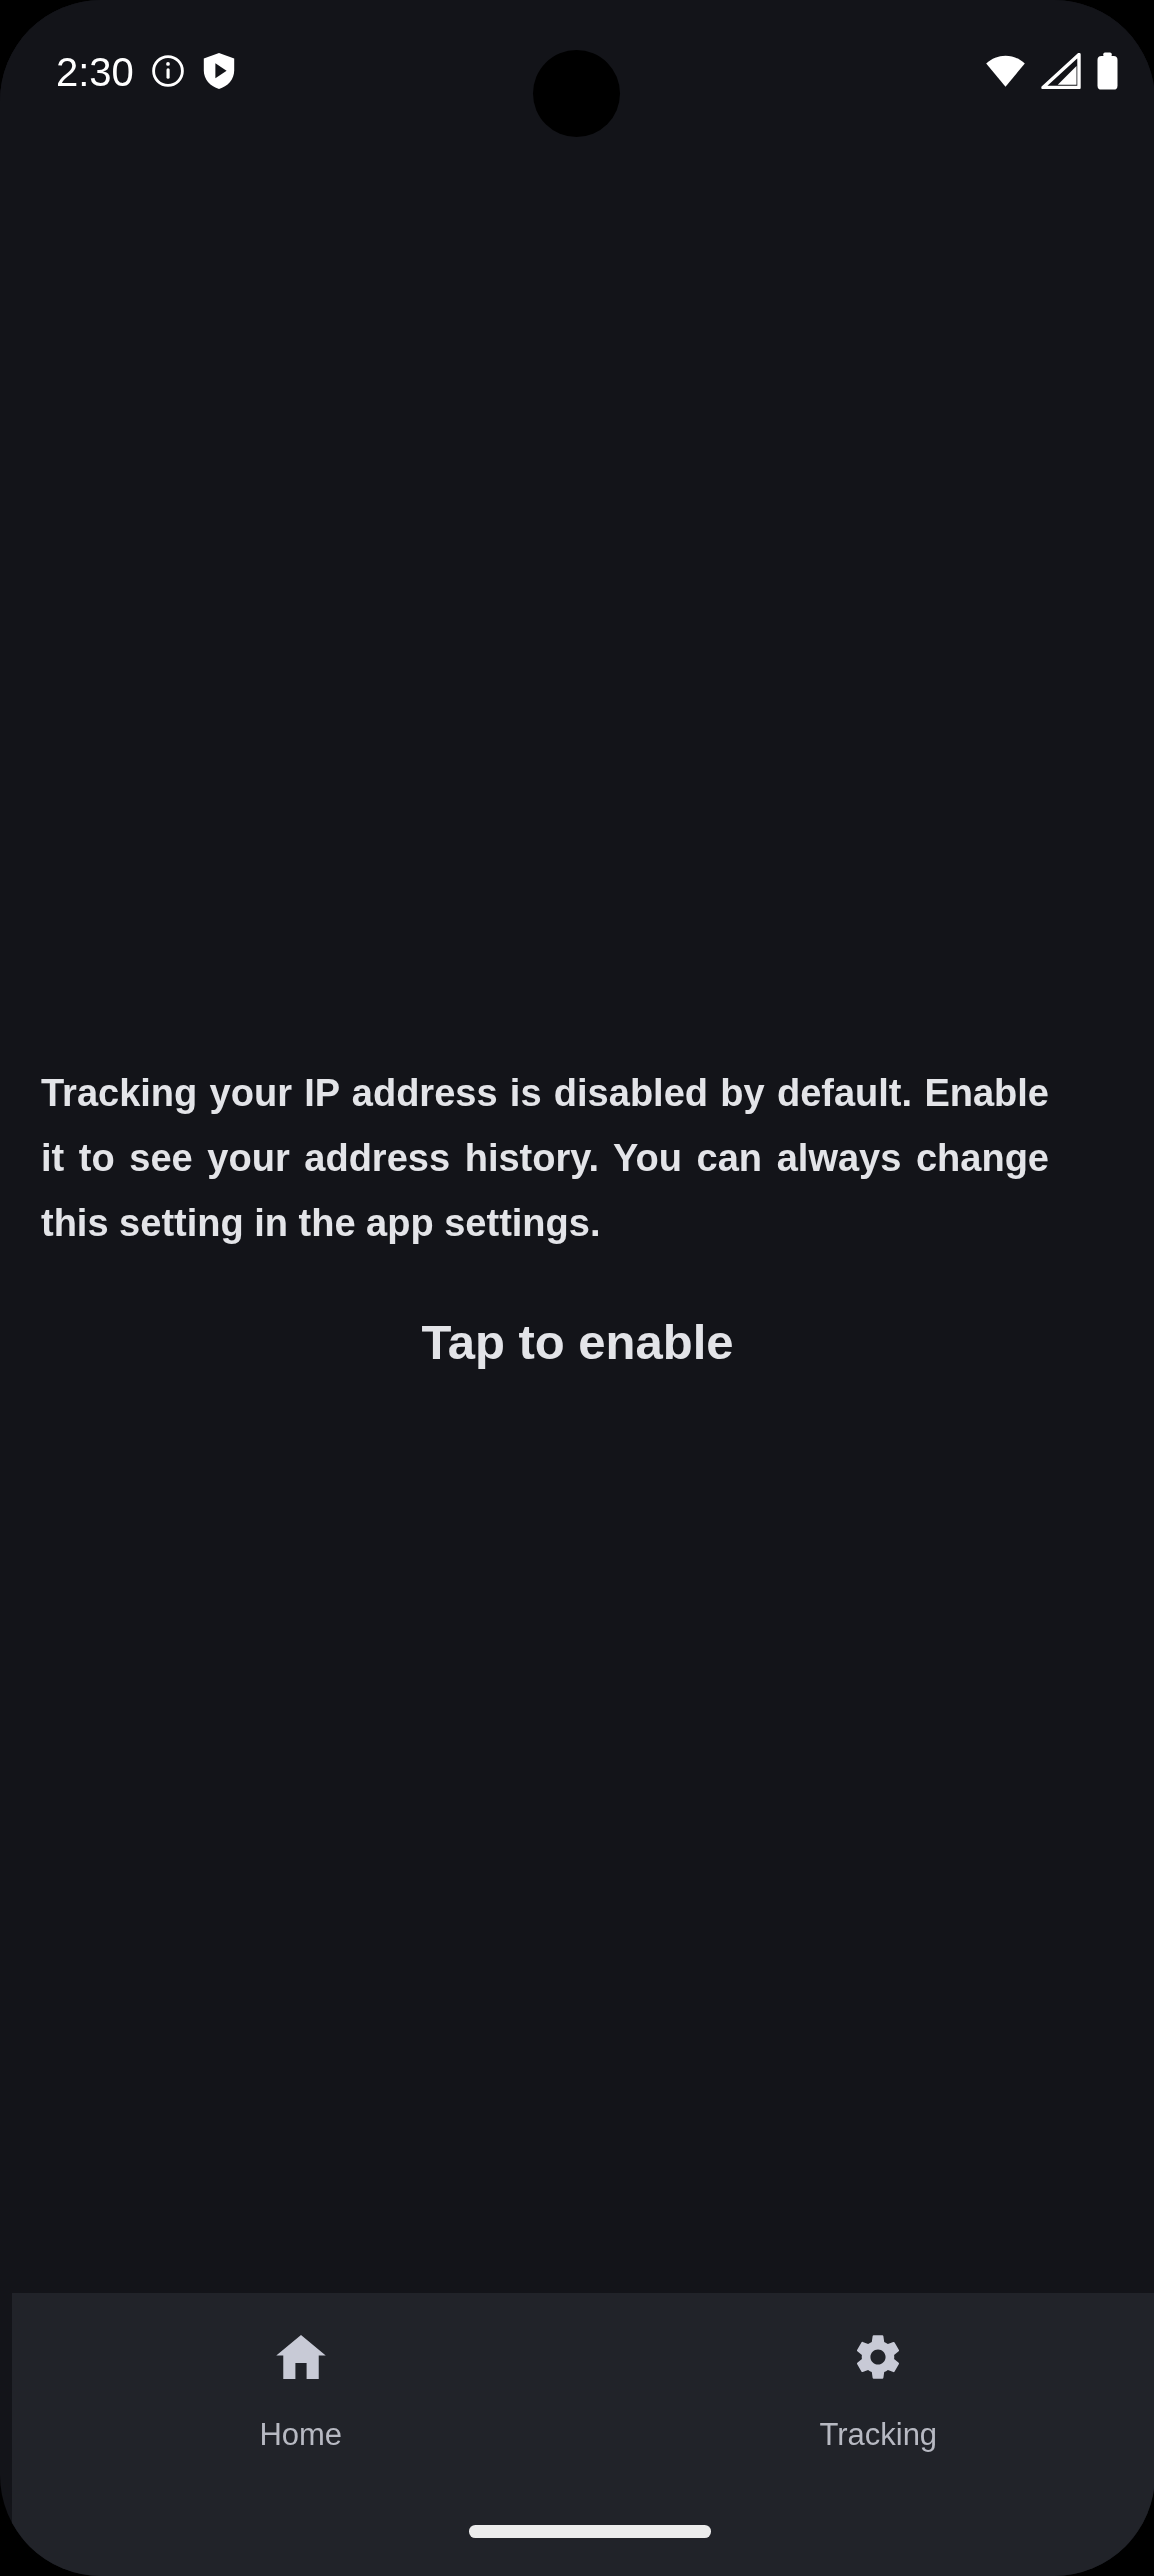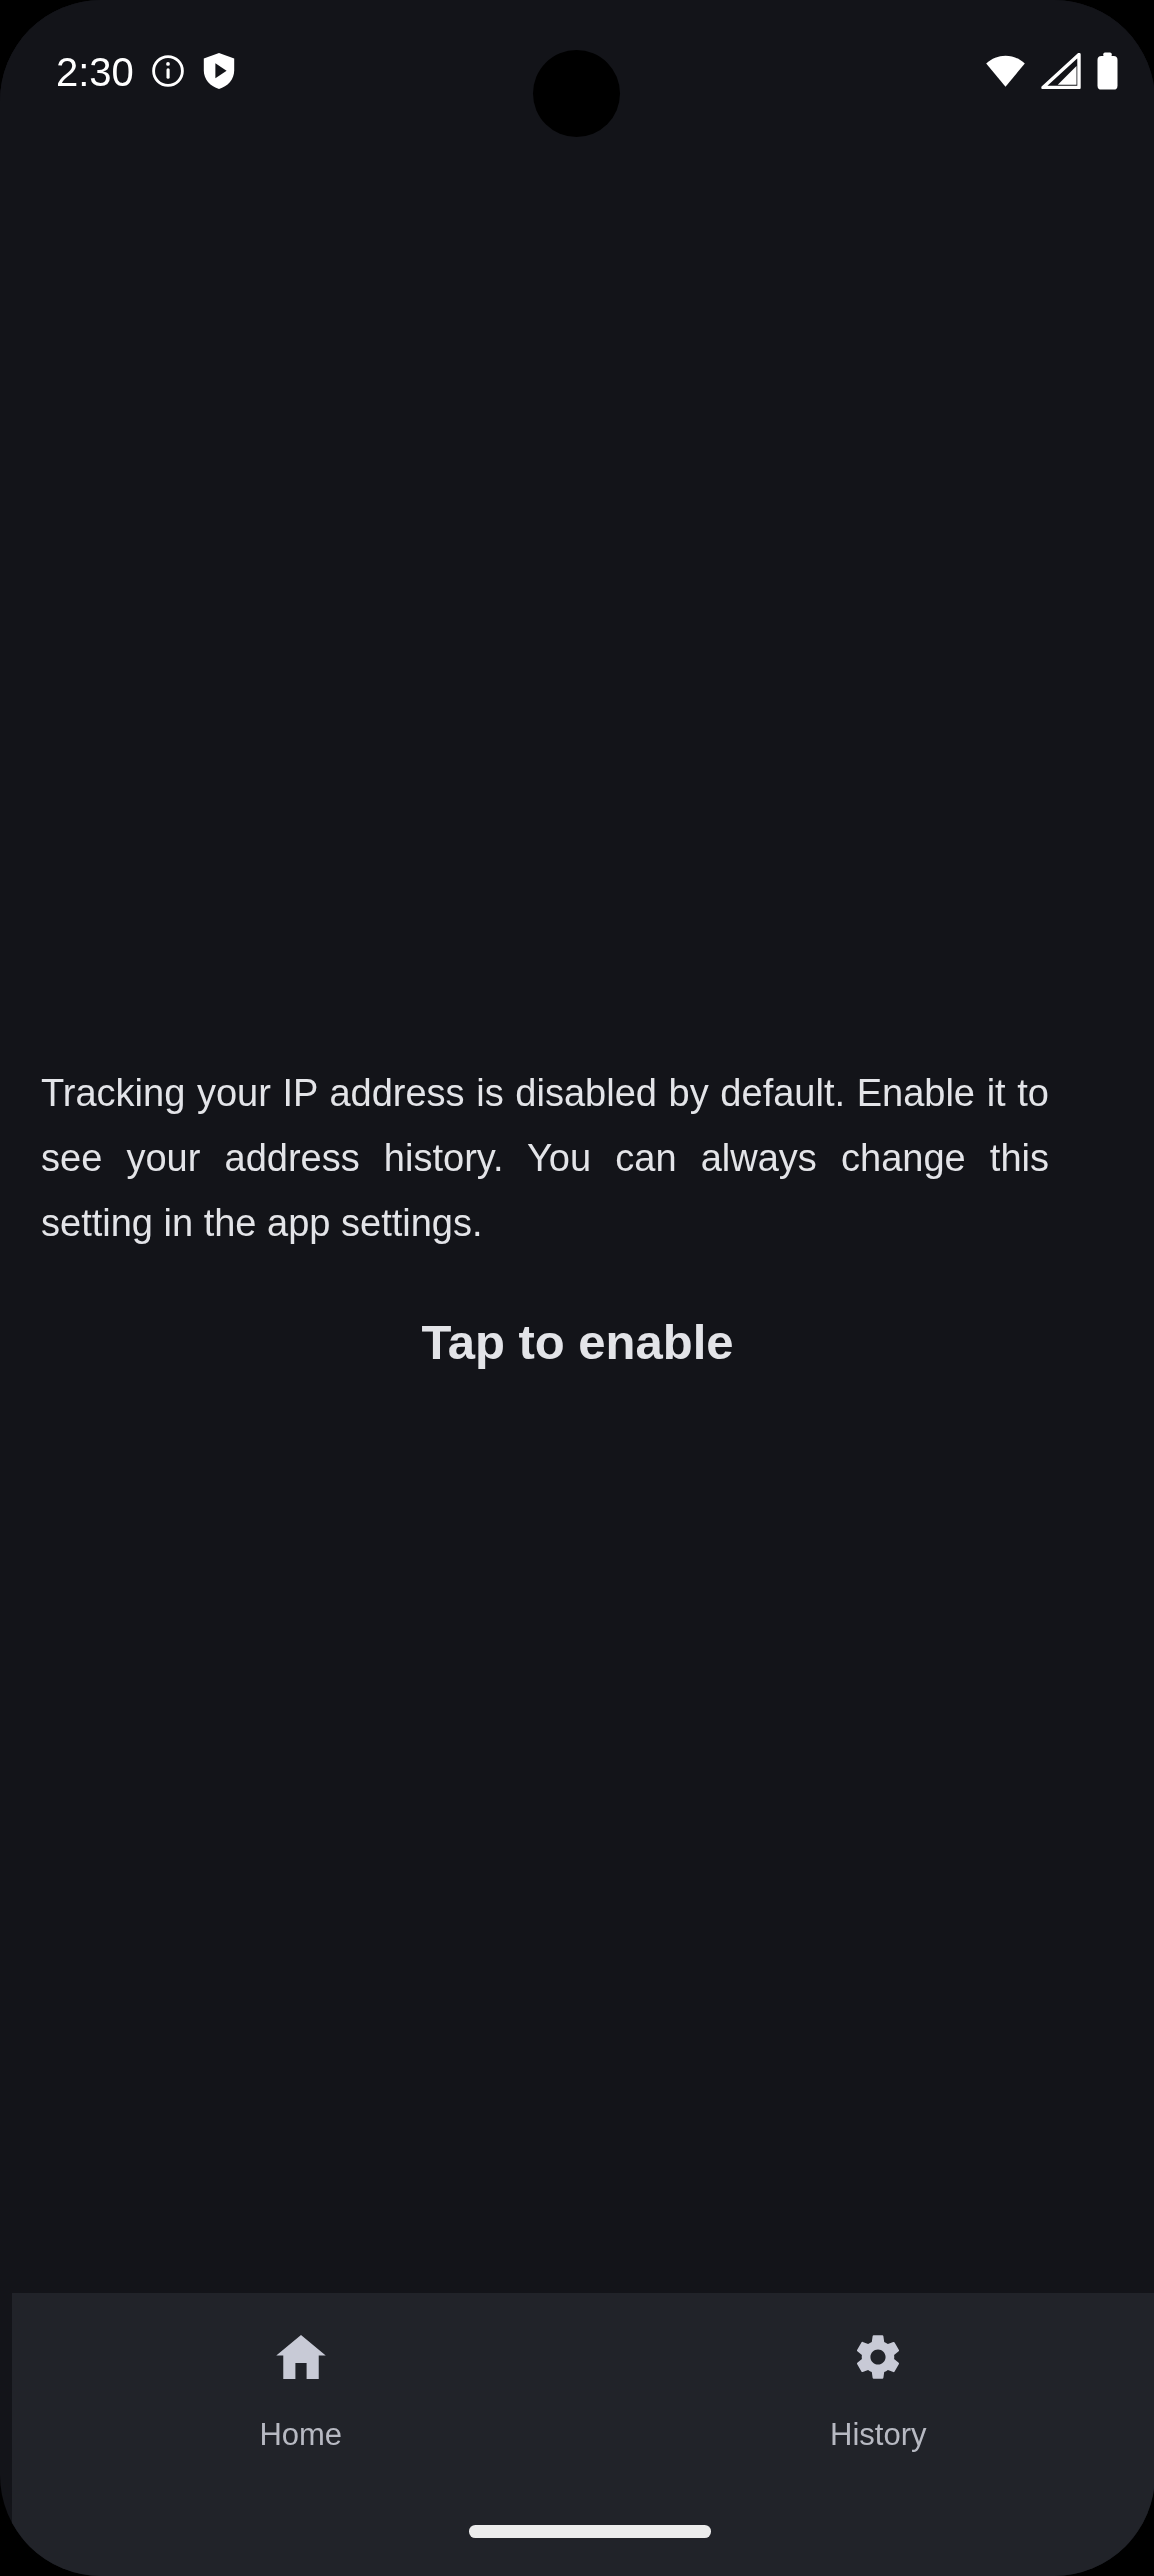--- a/index.html
+++ b/index.html
@@ -108,21 +108,21 @@
     position: absolute;
     left: 41px;
     top: 924px;
     width: 1008px;
     text-align: justify;
     text-align-last: left;
     color: #E3E4E8;
     font-size: 38px;
     line-height: 65px;
     font-family: "Liberation Sans", sans-serif;
-    font-weight: 400;
+    font-weight: 700;
   }
 
   #tap-to-enable {
     position: absolute;
     left: 0;
     top: 1177px;
     width: 1155px;
     text-align: center;
     color: #E3E4E8;
     font-size: 49px;
@@ -281,21 +281,21 @@
 
 
         <div class="nav-item">
           <div class="nav-icon-pill">
             <span>
               <svg width="52" height="52" viewBox="0 0 24 24" aria-hidden="true">
                 <path d="M19.43 12.98 c.04-.32.07-.64.07-.98 s-.03-.66-.07-.98 l2.11-1.65 c.19-.15.24-.42.12-.64 l-2-3.46 c-.12-.22-.39-.3-.61-.22 l-2.49 1 c-.52-.4-1.08-.73-1.69-.98 l-.38-2.65 C14.46 2.18 14.25 2 14 2 h-4 c-.25 0-.46.18-.49.42 l-.38 2.65 c-.61.25-1.17.59-1.69.98 l-2.49-1 c-.23-.09-.49 0-.61.22 l-2 3.46 c-.13.22-.07.49.12.64 l2.11 1.65 c-.04.32-.07.65-.07.98 s.03.66.07.98 l-2.11 1.65 c-.19.15-.24.42-.12.64 l2 3.46 c.12.22.39.3.61.22 l2.49-1 c.52.4 1.08.73 1.69.98 l.38 2.65 c.03.24.24.42.49.42 h4 c.25 0 .46-.18.49-.42 l.38-2.65 c.61-.25 1.17-.59 1.69-.98 l2.49 1 c.23.09.49 0 .61-.22 l2-3.46 c.12-.22.07-.49-.12-.64 l-2.11-1.65 Z M12 15.5 c-1.93 0-3.5-1.57-3.5-3.5 s1.57-3.5 3.5-3.5 s3.5 1.57 3.5 3.5 s-1.57 3.5-3.5 3.5 Z" fill="#C8CAD6"></path>
               </svg>
             </span>
           </div>
-          <span class="nav-label">History</span>
+          <span class="nav-label">Tracking</span>
         </div>
 
       </div>
 
       <div id="home-indicator"></div>
     </div>
 
   </div>
 </div>
 

